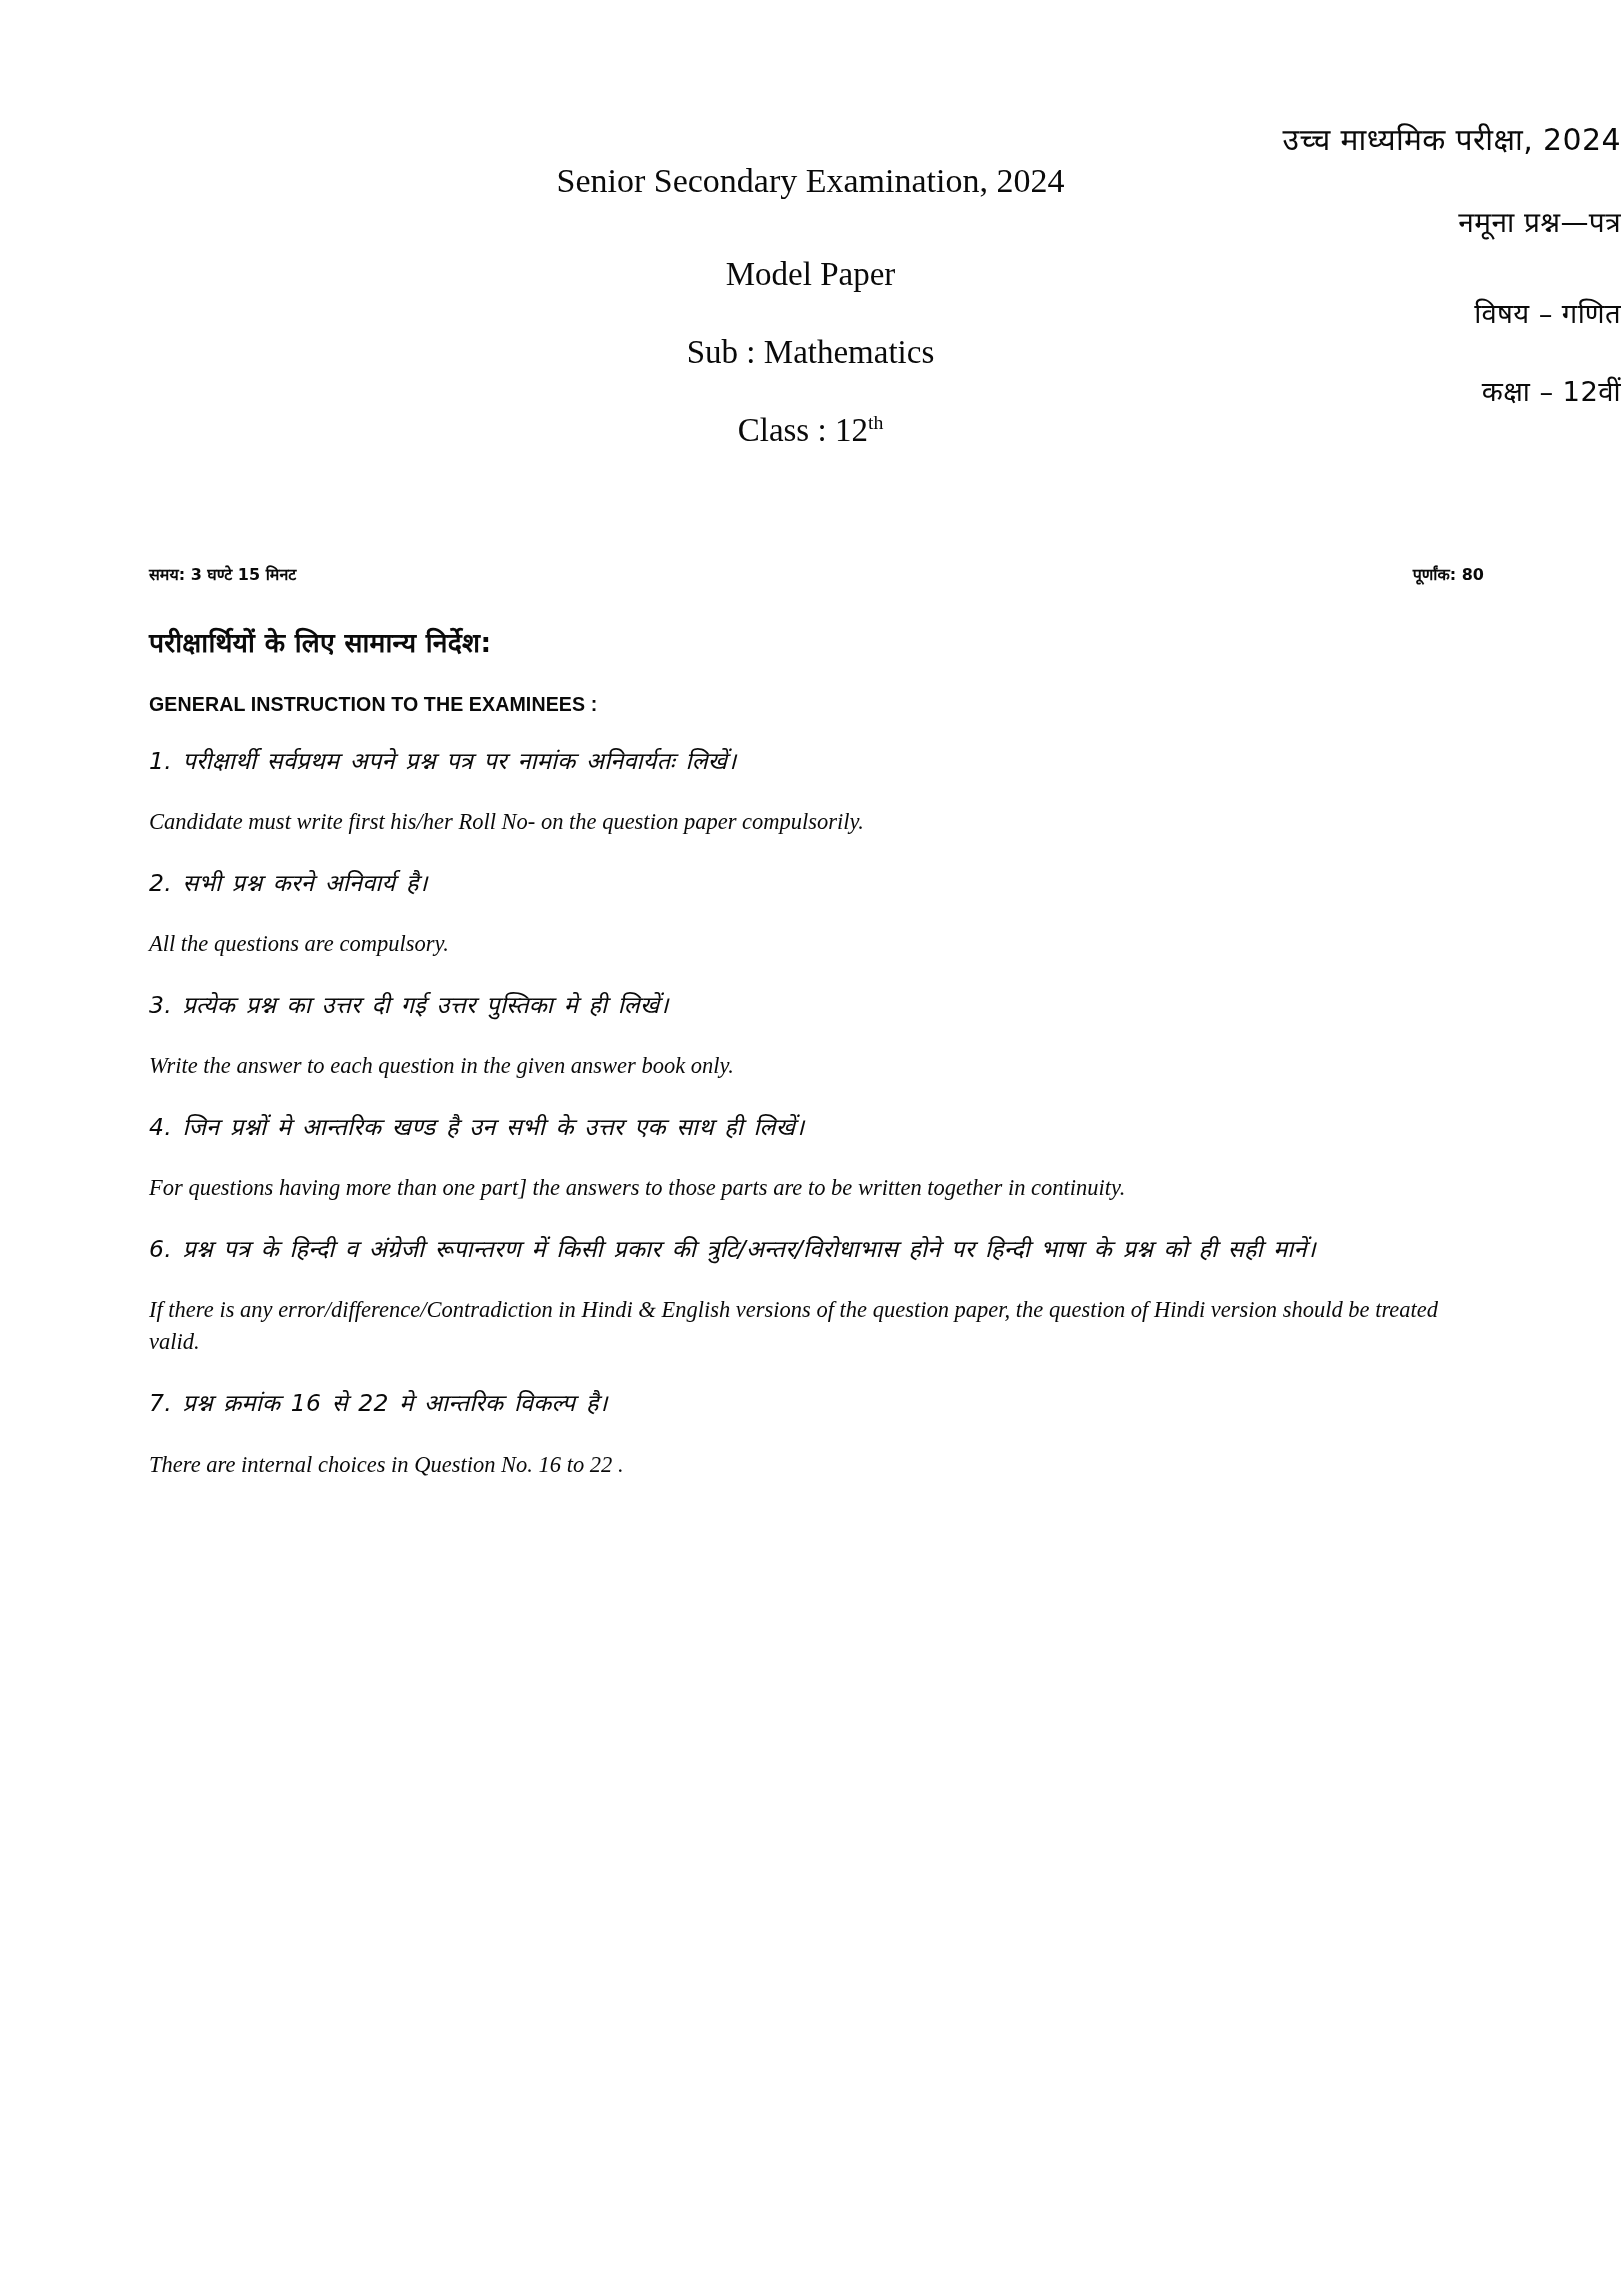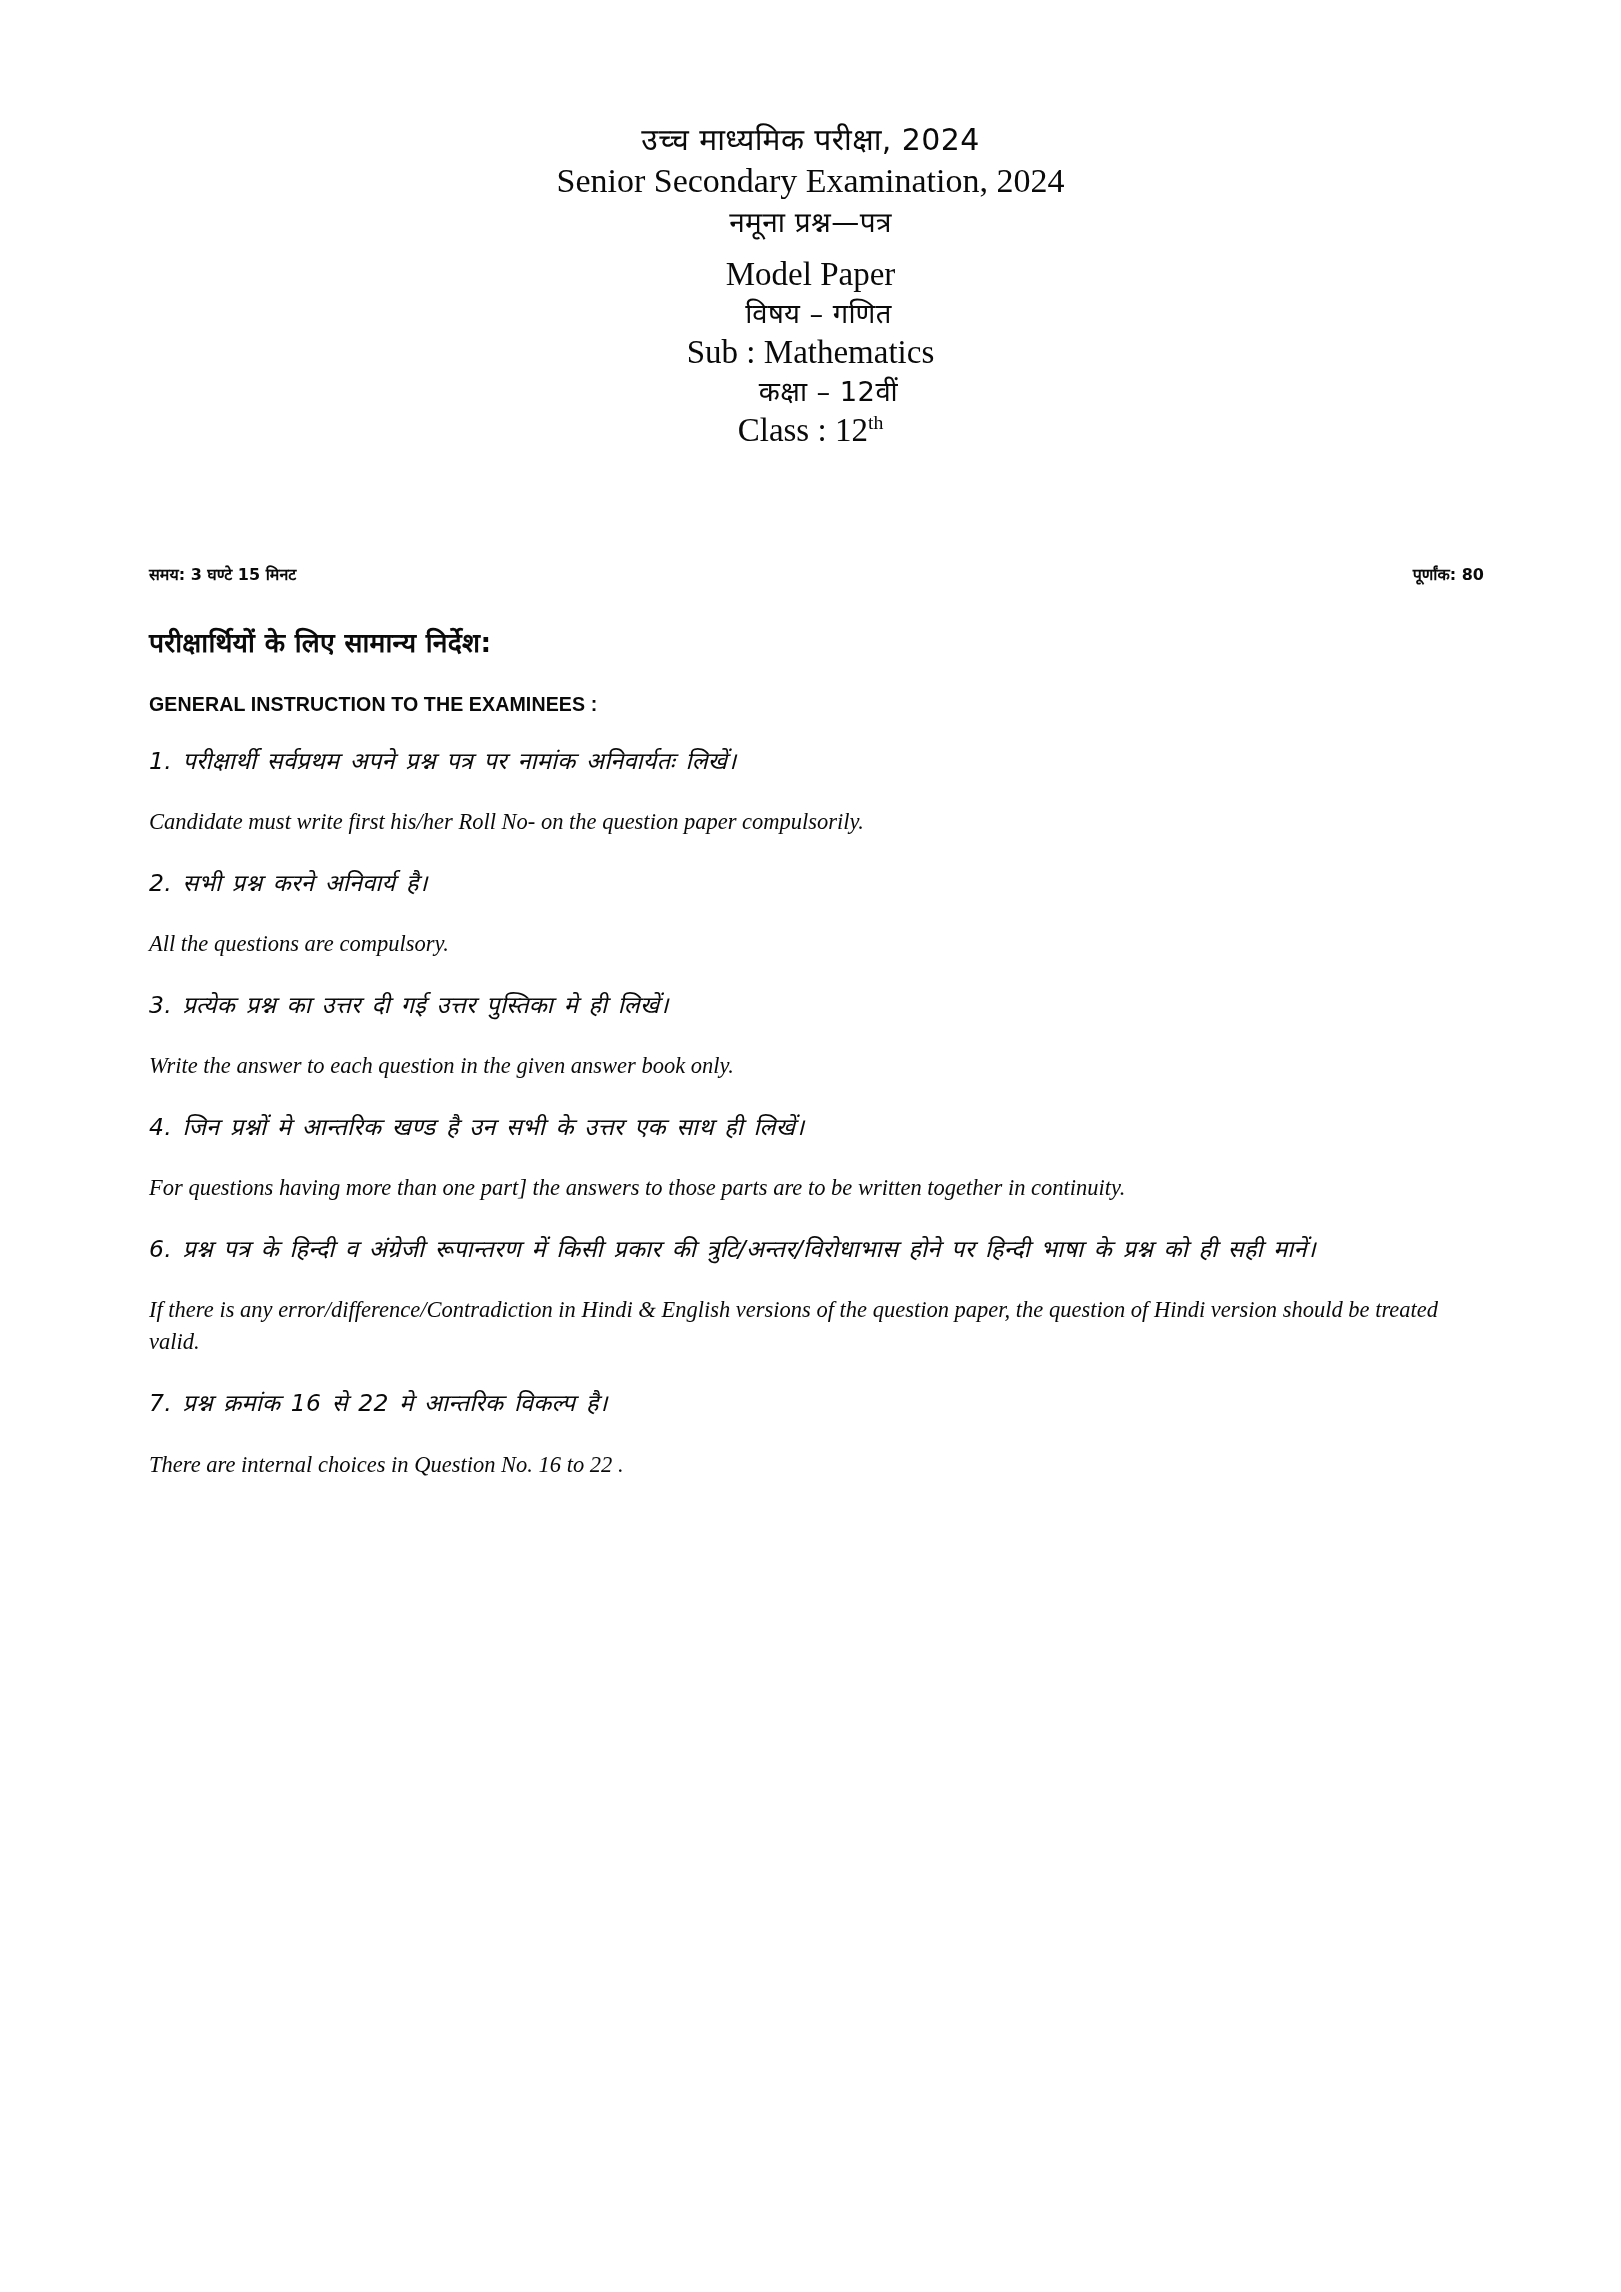--- a/index.html
+++ b/index.html
@@ -33,20 +33,21 @@
     line-height: 1.0;
   }
   .header-line {
     display: block;
     white-space: nowrap;
   }
   .hindi {
     font-family: "DejaVu Sans", sans-serif;
     font-weight: 400;
     letter-spacing: 0.4px;
+    text-align: right;
   }
   .english {
     font-family: "Liberation Serif", "DejaVu Serif", serif;
     font-weight: 400;
   }
 
   .ttl-hi-1 { font-size: 30px; margin-bottom: 8.8px; }
   .ttl-en-1 { font-size: 34px; margin-bottom: 10.8px; }
   .ttl-hi-2 { font-size: 28px; margin-bottom: 21px; }
   .ttl-en-2 { font-size: 33px; margin-bottom: 9.8px; }

